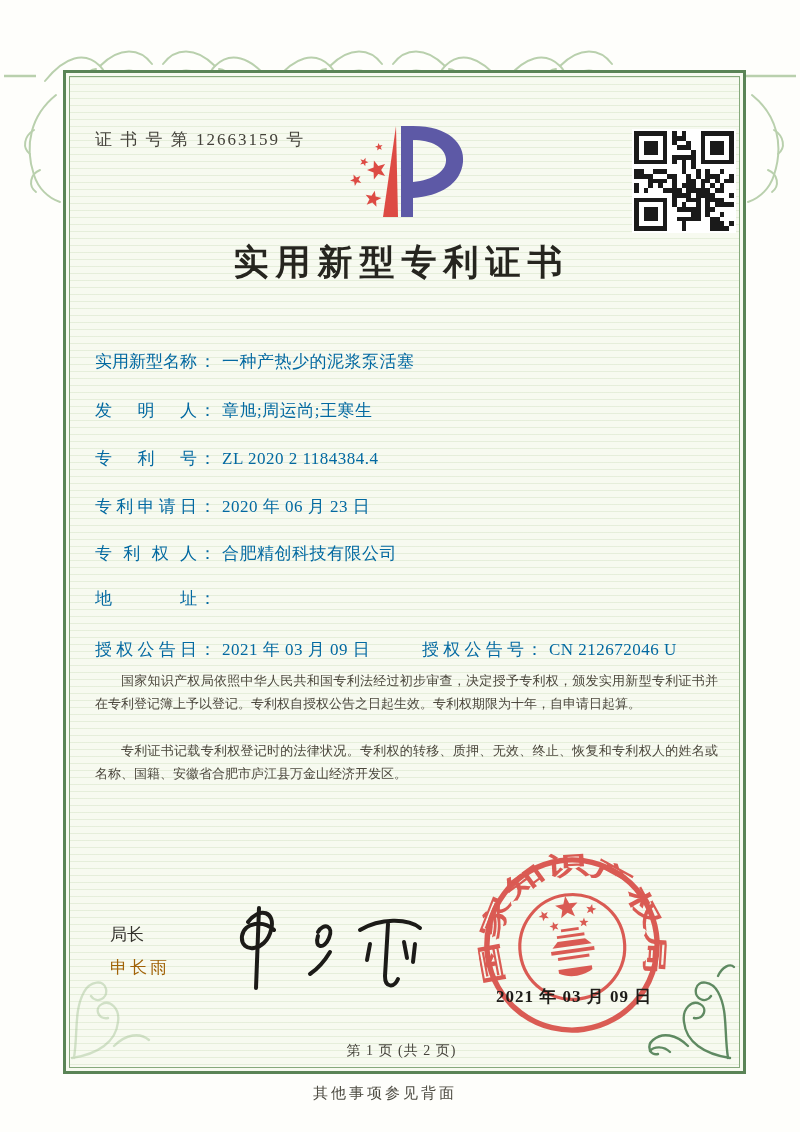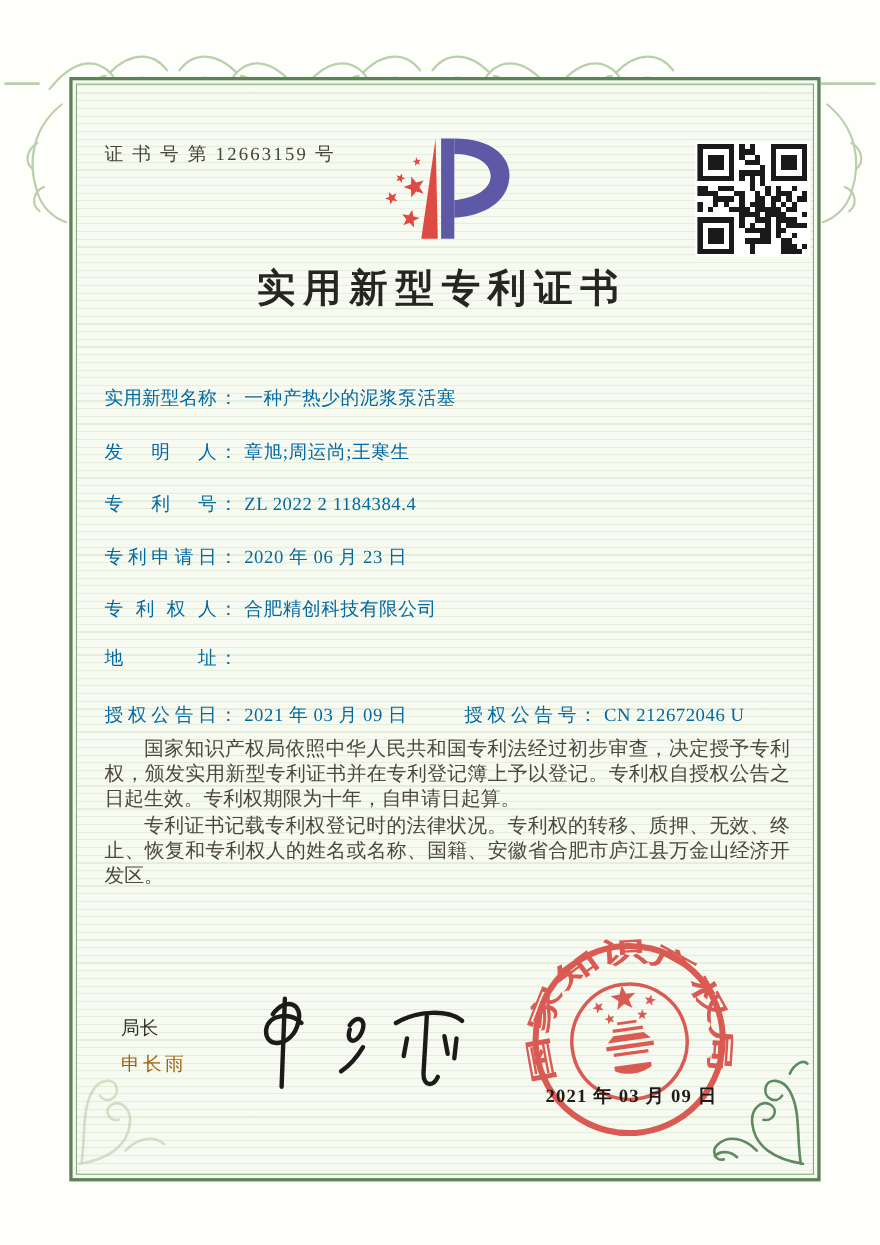--- a/index.html
+++ b/index.html
@@ -18,21 +18,21 @@
   .qr{position:absolute;left:632px;top:129px;width:100px;height:100px;background:#ffffff;padding:2px;}
   .title{position:absolute;left:63px;top:239px;width:677px;margin:0;text-align:center;
          font-size:35px;font-weight:700;letter-spacing:7px;color:#26251f;}
   .frow{position:absolute;left:95px;width:625px;font-size:17px;line-height:24px;color:#0369a1;}
   .flabel{display:inline-block;width:102px;text-align:justify;text-align-last:justify;vertical-align:top;}
   .colon{display:inline-block;margin:0 6px 0 2px;vertical-align:top;}
   .fvalue{display:inline-block;vertical-align:top;letter-spacing:.5px;}
   .addrval{width:455px;}
   .addrval span{display:block;}
   .g2{position:absolute;left:295px;top:0;margin-left:32px;}
-  .para{position:absolute;left:95px;width:623px;font-size:18px;line-height:23px;
+  .para{position:absolute;left:95px;width:623px;font-size:13px;line-height:23px;
         text-indent:2em;text-align:justify;color:#4b473c;margin:0;}
   .director-title{position:absolute;left:110px;top:923px;font-size:17px;color:#33322c;}
   .director-name{position:absolute;left:110px;top:956px;font-size:17px;letter-spacing:3px;color:#a16207;}
   .signature{position:absolute;left:218px;top:900px;width:210px;height:92px;}
   .seal{position:absolute;left:478px;top:851px;width:188px;height:188px;transform:rotate(-8deg);}
   .seal-date{position:absolute;left:496px;top:985px;font-size:17px;font-weight:600;
              letter-spacing:1px;color:#1d1c18;z-index:5;}
   .footer-page{position:absolute;left:63px;top:1042px;width:677px;text-align:center;
                font-size:14px;color:#45433a;letter-spacing:1px;}
   .back-note{position:absolute;left:0;top:1084px;width:770px;text-align:center;
@@ -344,21 +344,21 @@
 
   <h1 class="title">实用新型专利证书</h1>
 
   <div class="frow" style="top:350px">
     <span class="flabel">实用新型名称</span><span class="colon">：</span><span class="fvalue">一种产热少的泥浆泵活塞</span>
   </div>
   <div class="frow" style="top:399px">
     <span class="flabel">发明人</span><span class="colon">：</span><span class="fvalue">章旭;周运尚;王寒生</span>
   </div>
   <div class="frow" style="top:447px">
-    <span class="flabel">专利号</span><span class="colon">：</span><span class="fvalue">ZL 2022 2 1184384.4</span>
+    <span class="flabel">专利号</span><span class="colon">：</span><span class="fvalue">ZL 2020 2 1184384.4</span>
   </div>
   <div class="frow" style="top:495px">
     <span class="flabel">专利申请日</span><span class="colon">：</span><span class="fvalue">2020 年 06 月 23 日</span>
   </div>
   <div class="frow" style="top:542px">
     <span class="flabel">专利权人</span><span class="colon">：</span><span class="fvalue">合肥精创科技有限公司</span>
   </div>
   <div class="frow" style="top:587px">
     <span class="flabel">地址</span><span class="colon">：</span>
   </div>
@@ -405,13 +405,15 @@
           <path d="M75,96 L115,96 L109,90 L81,90 Z"></path>
           <rect x="73" y="99" width="44" height="4"></rect>
           <rect x="79" y="106" width="32" height="3"></rect>
           <path d="M78,122 C88,128 102,128 112,122 L112,118 L78,118 Z"></path>
         </g>
       </g>
     </g>
   </svg>
   <div class="seal-date">2021 年 03 月 09 日</div>
 
+  <div class="footer-page">第 1 页 (共 2 页)</div>
+  <div class="back-note">其他事项参见背面</div>
 </div>
 
 </body></html>

